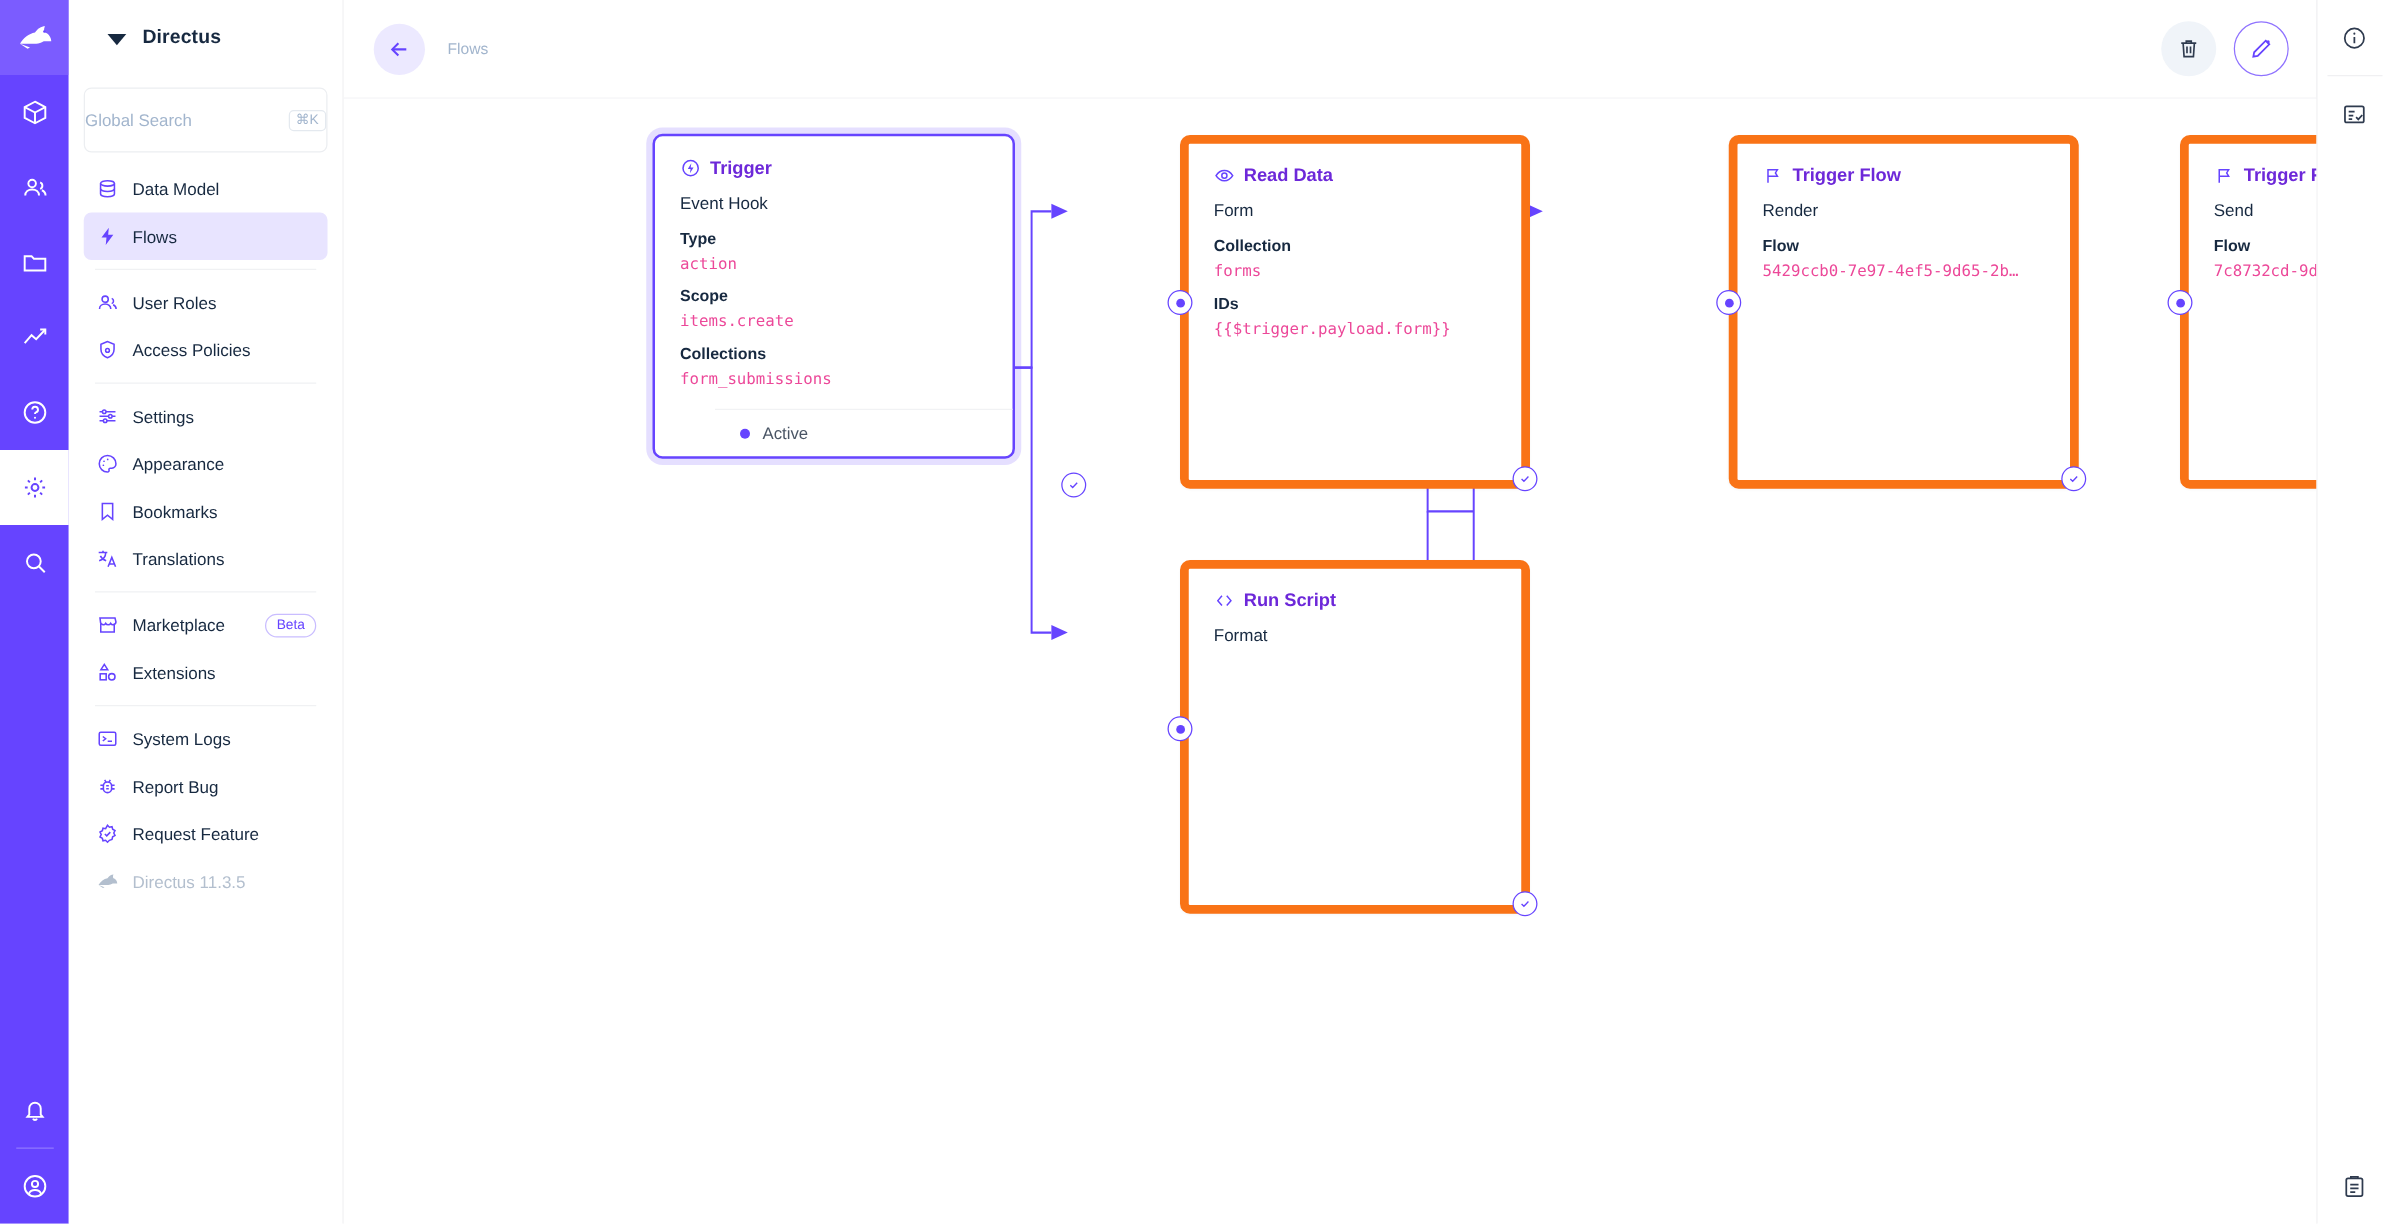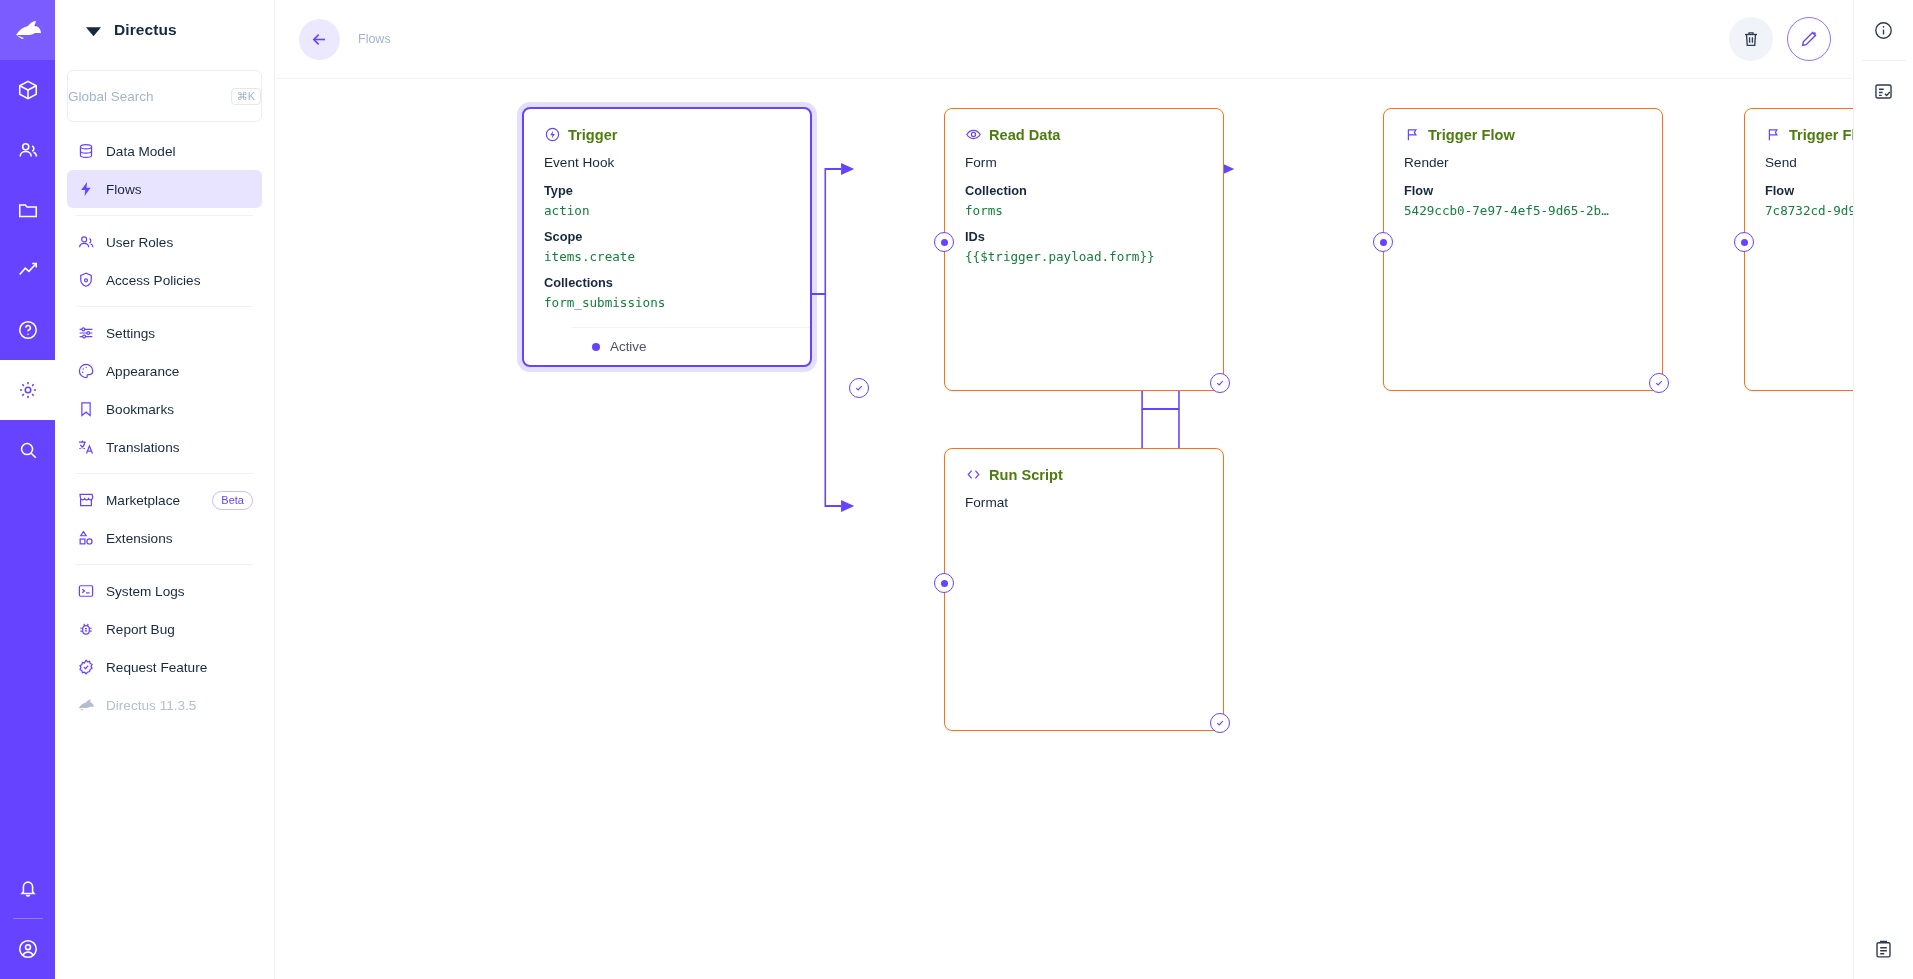--- a/index.html
+++ b/index.html
@@ -107,35 +107,35 @@
   .circ-btn.grey svg { stroke: #2f3b4f; fill: none; stroke-width: 1.6; }
   .circ-btn.outline { border: 1.6px solid #8f72ff; }
   .circ-btn.outline svg { stroke: #6644ff; fill: none; stroke-width: 1.7; }
 
   
   .canvas {
     flex: 1; position: relative; background: #ffffff; overflow: hidden;
   }
   .node {
     position: absolute; background: #ffffff;
-    border: 1px solid #f97316; border-radius: 8px;
+    border: 7px solid #f97316; border-radius: 8px;
     box-shadow: 0 1px 2px rgba(23,41,64,.04);
   }
   .node-head {
     display: flex; align-items: center; gap: 7px;
     padding: 17px 18px 4px 20px;
-    font-size: 14.6px; font-weight: 700; color: #4d7c0f;
+    font-size: 14.6px; font-weight: 700; color: #6d28d9;
   }
   .node-head svg { stroke: #6644ff; fill: none; stroke-width: 1.7; }
   .node-body { padding: 4px 18px 14px 20px; }
   .node-name { font-size: 13.6px; color: #172940; line-height: 24px; }
   .kv-k { font-size: 12.8px; font-weight: 700; color: #172940; line-height: 21px; margin-top: 5px; }
   .kv-v {
     font-family: "DejaVu Sans Mono", monospace;
-    font-size: 12.6px; color: #15803d; line-height: 20px;
+    font-size: 12.6px; color: #ec4899; line-height: 20px;
     white-space: nowrap; overflow: hidden; text-overflow: ellipsis;
   }
   .node-footer {
     border-top: 1px solid #f1f2f4;
     padding: 11px 18px 11px 20px;
     display: flex; align-items: center; gap: 10px;
     font-size: 13.4px; color: #4a5565; margin-left: 48px;
   }
   .dot-active { width: 8px; height: 8px; border-radius: 50%; background: #6644ff; }
 

